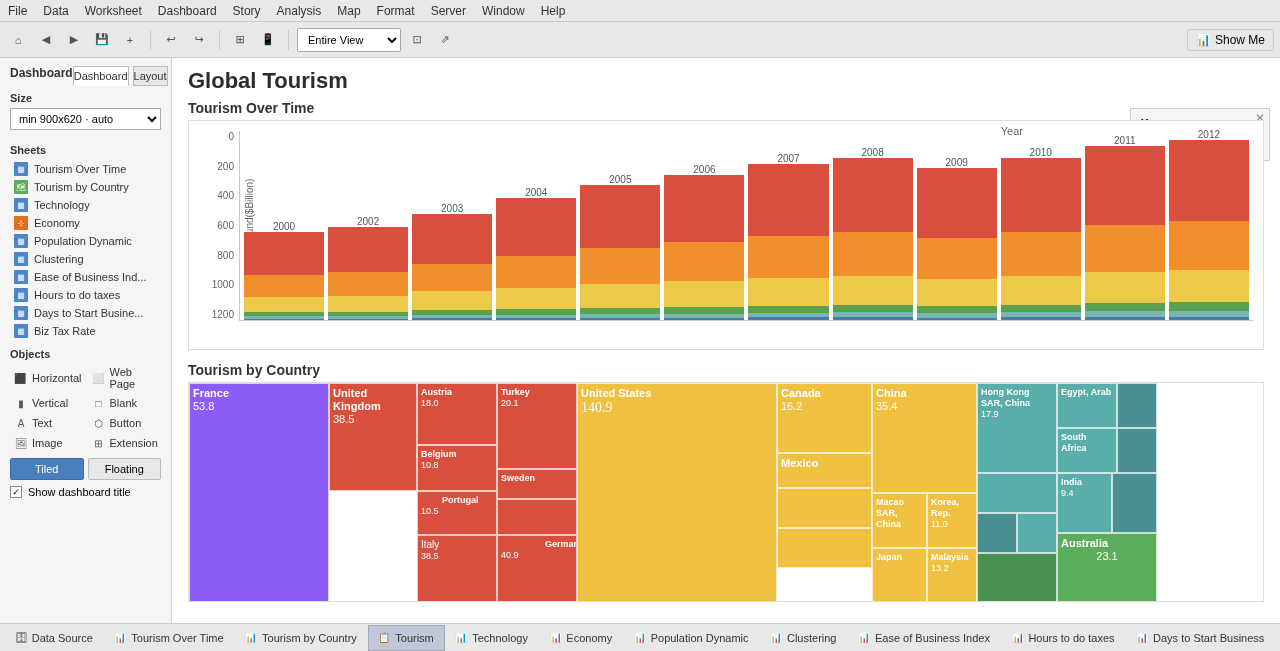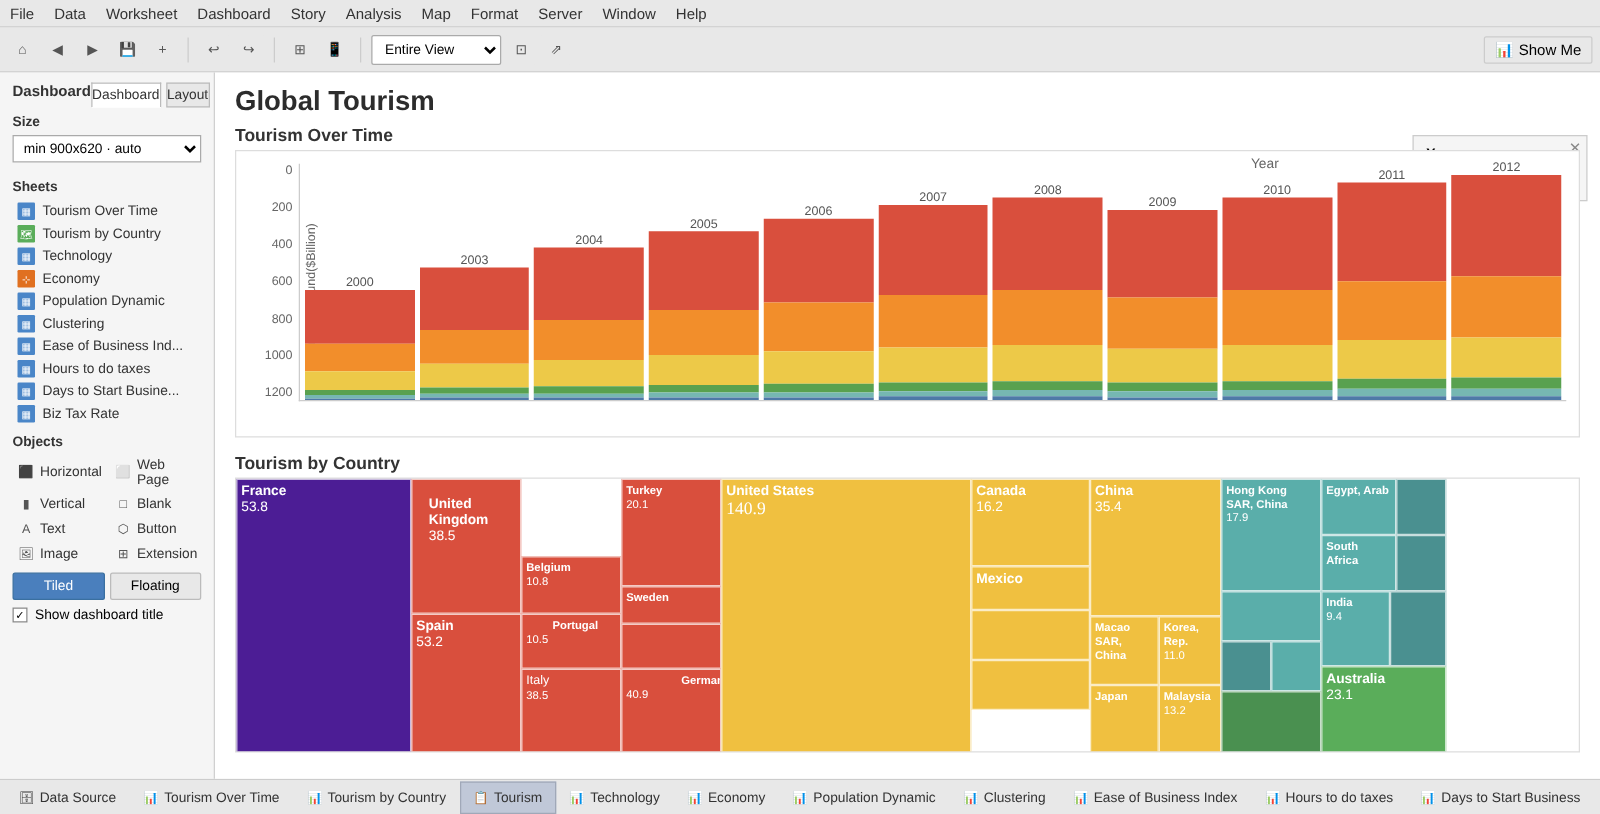--- a/index.html
+++ b/index.html
@@ -539,20 +539,29 @@
           <div class="bar-group">
                 <div class="bar-segment" style="height: 1.5px; background: rgb(78, 121, 167);"></div>
                 <div class="bar-segment" style="height: 2.5px; background: rgb(118, 183, 178);"></div>
                 <div class="bar-segment" style="height: 4px; background: rgb(89, 161, 79);"></div>
                 <div class="bar-segment" style="height: 15px; background: rgb(237, 201, 72);"></div>
                 <div class="bar-segment" style="height: 22.5px; background: rgb(242, 142, 43);"></div>
                 <div class="bar-segment" style="height: 42.5px; background: rgb(217, 79, 61);"></div>
                 <div class="bar-year-label">2000</div>
               </div>
               <div class="bar-group">
+                <div class="bar-segment" style="height: 1.5px; background: rgb(78, 121, 167);"></div>
+                <div class="bar-segment" style="height: 2.5px; background: rgb(118, 183, 178);"></div>
+                <div class="bar-segment" style="height: 4px; background: rgb(89, 161, 79);"></div>
+                <div class="bar-segment" style="height: 16px; background: rgb(237, 201, 72);"></div>
+                <div class="bar-segment" style="height: 24px; background: rgb(242, 142, 43);"></div>
+                <div class="bar-segment" style="height: 45px; background: rgb(217, 79, 61);"></div>
+                <div class="bar-year-label">2002</div>
+              </div>
+              <div class="bar-group">
                 <div class="bar-segment" style="height: 2px; background: rgb(78, 121, 167);"></div>
                 <div class="bar-segment" style="height: 3px; background: rgb(118, 183, 178);"></div>
                 <div class="bar-segment" style="height: 5px; background: rgb(89, 161, 79);"></div>
                 <div class="bar-segment" style="height: 19px; background: rgb(237, 201, 72);"></div>
                 <div class="bar-segment" style="height: 27.5px; background: rgb(242, 142, 43);"></div>
                 <div class="bar-segment" style="height: 50px; background: rgb(217, 79, 61);"></div>
                 <div class="bar-year-label">2003</div>
               </div>
               <div class="bar-group">
                 <div class="bar-segment" style="height: 2px; background: rgb(78, 121, 167);"></div>
@@ -635,31 +644,31 @@
                 <div class="bar-segment" style="height: 81px; background: rgb(217, 79, 61);"></div>
                 <div class="bar-year-label">2012</div>
               </div>
             </div>
         </div>
       </div>
 
       <div class="treemap-section">
         <div class="treemap-title">Tourism by Country</div>
         <div class="treemap-container" id="treemap" style="position: relative; height: 220px;">
-        <div class="tm-cell" style="position: absolute; left: 0px; top: 0px; width: 140px; height: 220px; background: #4c1d95; border: 1px solid rgba(255, 255, 255, 0.7); overflow: hidden; padding: 3px;">
+        <div class="tm-cell" style="position: absolute; left: 0px; top: 0px; width: 140px; height: 220px; background: #8b5cf6; border: 1px solid rgba(255, 255, 255, 0.7); overflow: hidden; padding: 3px;">
               <div class="country" style="font-size: 11px; color: white; font-weight: bold; line-height: 1.2;">France</div>
               <div class="value" style="font-size: 11px; color: white;">53.8</div>
             </div>
-            <div class="tm-cell" style="position: absolute; left: 140px; top: 0px; width: 88px; height: 108px; background: rgb(217, 79, 61); border: 1px solid rgba(255, 255, 255, 0.7); overflow: hidden; padding: 13px;">
+            <div class="tm-cell" style="position: absolute; left: 140px; top: 0px; width: 88px; height: 108px; background: rgb(217, 79, 61); border: 1px solid rgba(255, 255, 255, 0.7); overflow: hidden; padding: 3px;">
               <div class="country" style="font-size: 11px; color: white; font-weight: bold; line-height: 1.2;">United Kingdom</div>
               <div class="value" style="font-size: 11px; color: white;">38.5</div>
             </div>
-            <div class="tm-cell" style="position: absolute; left: 140px; top: 108px; width: 88px; height: 112px; background: rgb(217, 79, 61); border: 1px solid rgba(255, 255, 255, 0.7); overflow: hidden; padding: 3px;">
-              <div class="country" style="font-size: 11px; color: white; font-weight: bold; line-height: 1.2;">Spain</div>
-              <div class="value" style="font-size: 11px; color: white;">53.2</div>
+            <div class="tm-cell" style="position: absolute; left: 228px; top: 0px; width: 80px; height: 62px; background: rgb(217, 79, 61); border: 1px solid rgba(255, 255, 255, 0.7); overflow: hidden; padding: 3px;">
+              <div class="country" style="font-size: 9px; color: white; font-weight: bold; line-height: 1.2;">Austria</div>
+              <div class="value" style="font-size: 9px; color: white;">18.0</div>
             </div>
             <div class="tm-cell" style="position: absolute; left: 228px; top: 62px; width: 80px; height: 46px; background: rgb(217, 79, 61); border: 1px solid rgba(255, 255, 255, 0.7); overflow: hidden; padding: 3px;">
               <div class="country" style="font-size: 9px; color: white; font-weight: bold; line-height: 1.2;">Belgium</div>
               <div class="value" style="font-size: 9px; color: white;">10.8</div>
             </div>
             <div class="tm-cell" style="position: absolute; left: 228px; top: 108px; width: 80px; height: 44px; background: rgb(217, 79, 61); border: 1px solid rgba(255, 255, 255, 0.7); overflow: hidden; padding: 3px;">
               <div class="country" style="font-size: 9px; color: white; font-weight: bold; line-height: 1.2; padding-left: 21px;">Portugal</div>
               <div class="value" style="font-size: 9px; color: white;">10.5</div>
             </div>
             <div class="tm-cell" style="position: absolute; left: 228px; top: 152px; width: 80px; height: 68px; background: rgb(217, 79, 61); border: 1px solid rgba(255, 255, 255, 0.7); overflow: hidden; padding: 3px;">
@@ -724,21 +733,21 @@
             <div class="tm-cell" style="position: absolute; left: 868px; top: 90px; width: 55px; height: 60px; background: rgb(90, 174, 170); border: 1px solid rgba(255, 255, 255, 0.7); overflow: hidden; padding: 3px;">
               <div class="country" style="font-size: 9px; color: white; font-weight: bold; line-height: 1.2;">India</div>
               <div class="value" style="font-size: 9px; color: white;">9.4</div>
             </div>
             <div class="tm-cell" style="position: absolute; left: 923px; top: 90px; width: 45px; height: 60px; background: rgb(74, 144, 144); border: 1px solid rgba(255, 255, 255, 0.7); overflow: hidden; padding: 3px;"></div>
             <div class="tm-cell" style="position: absolute; left: 788px; top: 90px; width: 80px; height: 40px; background: rgb(90, 174, 170); border: 1px solid rgba(255, 255, 255, 0.7); overflow: hidden; padding: 3px;"></div>
             <div class="tm-cell" style="position: absolute; left: 788px; top: 130px; width: 40px; height: 40px; background: rgb(74, 144, 144); border: 1px solid rgba(255, 255, 255, 0.7); overflow: hidden; padding: 3px;"></div>
             <div class="tm-cell" style="position: absolute; left: 828px; top: 130px; width: 40px; height: 40px; background: rgb(90, 174, 170); border: 1px solid rgba(255, 255, 255, 0.7); overflow: hidden; padding: 3px;"></div>
             <div class="tm-cell" style="position: absolute; left: 868px; top: 150px; width: 100px; height: 70px; background: rgb(90, 173, 90); border: 1px solid rgba(255, 255, 255, 0.7); overflow: hidden; padding: 3px;">
               <div class="country" style="font-size: 11px; color: white; font-weight: bold; line-height: 1.2;">Australia</div>
-              <div class="value" style="font-size: 11px; color: white;">23.1</div>
+              <div class="value" style="font-size: 11px; color: white; text-align: center;">23.1</div>
             </div>
             <div class="tm-cell" style="position: absolute; left: 788px; top: 170px; width: 80px; height: 50px; background: rgb(74, 144, 80); border: 1px solid rgba(255, 255, 255, 0.7); overflow: hidden; padding: 3px;"></div>
           </div>
       </div>
     </div>
   </div>
 </div>
 
 <div class="tab-bar">
   <div class="tab-item">

